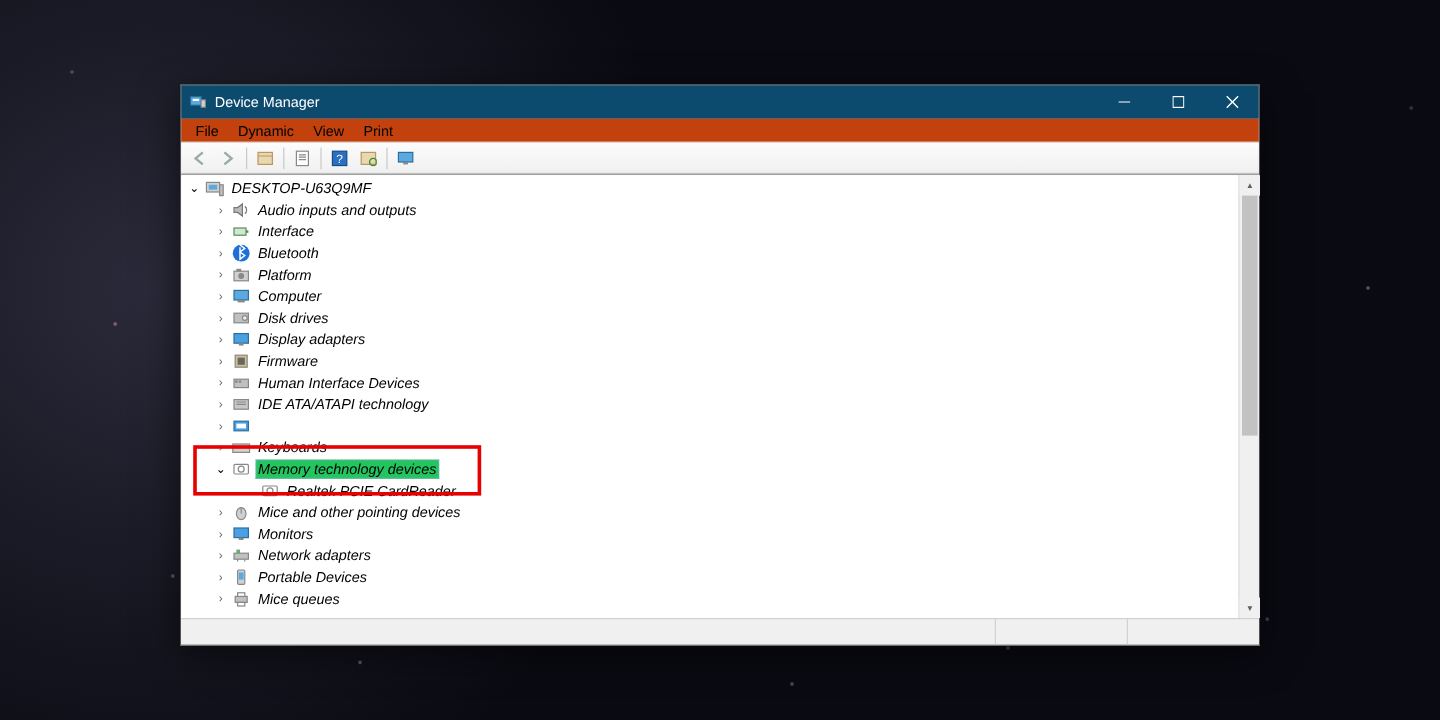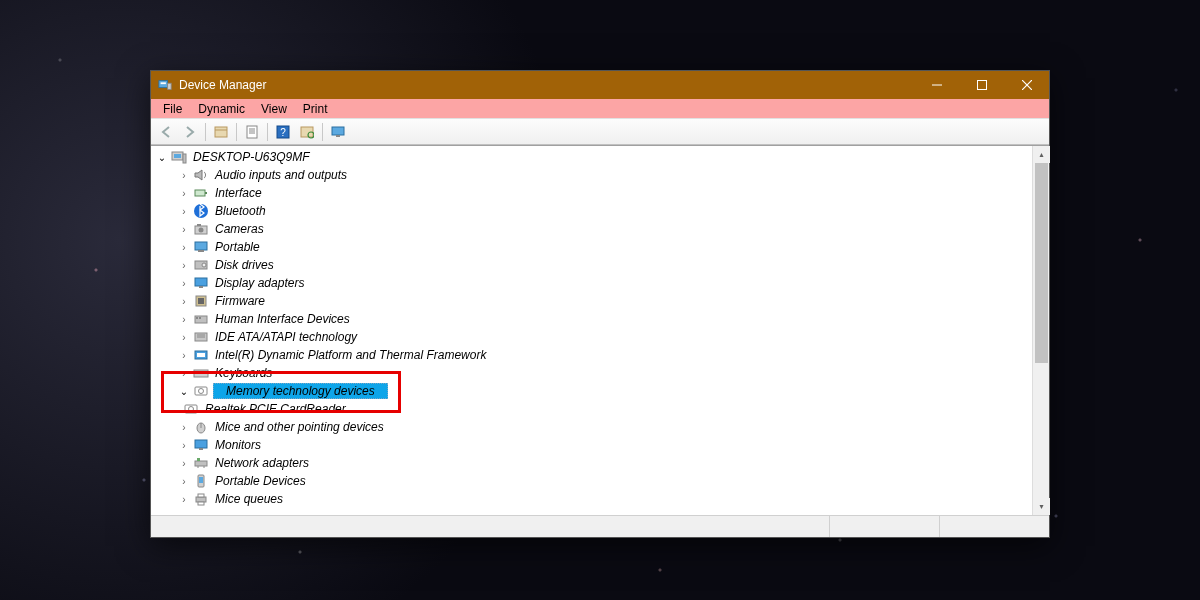--- a/index.html
+++ b/index.html
@@ -39,21 +39,21 @@
     left: 150px;
     top: 70px;
     width: 900px;
     background: #fff;
     border: 1px solid #555;
     box-shadow: 0 8px 30px rgba(0,0,0,0.6);
   }
 
   .titlebar {
     height: 28px;
-    background: #a16207;
+    background: #0c4a6e;
     color: #fff;
     display: flex;
     align-items: center;
     padding-left: 6px;
   }
   .titlebar .app-icon {
     width: 16px; height: 16px;
     margin-right: 6px;
     display: inline-flex; align-items: center; justify-content: center;
   }
@@ -61,21 +61,21 @@
   .titlebar .spacer { flex: 1; }
   .titlebar .winbtn {
     width: 45px; height: 28px;
     display: flex; align-items: center; justify-content: center;
     color: #fff;
     cursor: default;
   }
 
   .menubar {
     height: 20px;
-    background: #fca5a5;
+    background: #c2410c;
     border-bottom: 1px solid #e1e1e1;
     display: flex;
     align-items: center;
     padding-left: 4px;
     font-size: 12px;
   }
   .menubar .item { padding: 2px 8px; cursor: default; }
 
   .toolbar {
     height: 26px;
@@ -142,23 +142,23 @@
   }
   .expander.open { color: #000; }
   .dev-icon {
     width: 16px; height: 16px;
     display: inline-flex; align-items: center; justify-content: center;
     margin-right: 4px;
     flex-shrink: 0;
   }
   .label { cursor: default; padding: 0 2px; font-style: italic; }
   .label.selected {
-    background: #0ea5e9;
+    background: #22c55e;
     border: 1px dotted #7aa7c7;
-    padding: 0 12px;
+    padding: 0 1px;
   }
 
   .highlight-box {
     position: absolute;
     border: 3px solid #e60000;
     pointer-events: none;
   }
 
   .statusbar {
     height: 22px;
@@ -311,31 +311,31 @@
           </div>
           <div class="node" style="padding-left: 26px;">
             <span class="expander">›</span>
             <span class="dev-icon">
               <svg width="16" height="16">
                 <rect x="2" y="5" width="12" height="8" fill="#d0d0d0" stroke="#888"></rect>
                 <circle cx="8" cy="9" r="2.5" fill="#888"></circle>
                 <rect x="4" y="3" width="4" height="2" fill="#888"></rect>
               </svg>
             </span>
-            <span class="label">Cameras</span>
+            <span class="label">Platform</span>
           </div>
           <div class="node" style="padding-left: 26px;">
             <span class="expander">›</span>
             <span class="dev-icon">
               <svg width="16" height="16">
                 <rect x="2" y="3" width="12" height="8" fill="#5ca9e0" stroke="#2a6fa0"></rect>
                 <rect x="5" y="11" width="6" height="2" fill="#888"></rect>
               </svg>
             </span>
-            <span class="label">Portable</span>
+            <span class="label">Computer</span>
           </div>
           <div class="node" style="padding-left: 26px;">
             <span class="expander">›</span>
             <span class="dev-icon">
               <svg width="16" height="16">
                 <rect x="2" y="4" width="12" height="8" fill="#c0c0c0" stroke="#888"></rect>
                 <circle cx="11" cy="8" r="2" fill="#eee" stroke="#888"></circle>
               </svg>
             </span>
             <span class="label">Disk drives</span>
@@ -383,21 +383,20 @@
             <span class="label">IDE ATA/ATAPI technology</span>
           </div>
           <div class="node" style="padding-left: 26px;">
             <span class="expander">›</span>
             <span class="dev-icon">
               <svg width="16" height="16">
                 <rect x="2" y="4" width="12" height="8" fill="#4aa0e0" stroke="#2a6fa0"></rect>
                 <rect x="4" y="6" width="8" height="4" fill="#fff"></rect>
               </svg>
             </span>
-            <span class="label">Intel(R) Dynamic Platform and Thermal Framework</span>
           </div>
           <div class="node" style="padding-left: 26px;">
             <span class="expander">›</span>
             <span class="dev-icon">
               <svg width="16" height="16">
                 <rect x="1" y="5" width="14" height="7" fill="#d0d0d0" stroke="#888"></rect>
                 <rect x="3" y="7" width="2" height="1.5" fill="#888"></rect>
                 <rect x="6" y="7" width="2" height="1.5" fill="#888"></rect>
                 <rect x="9" y="7" width="2" height="1.5" fill="#888"></rect>
               </svg>
@@ -407,21 +406,21 @@
           <div class="node" style="padding-left: 26px;">
             <span class="expander open">⌄</span>
             <span class="dev-icon">
               <svg width="16" height="16">
                 <rect x="2" y="4" width="12" height="8" rx="1" fill="#fff" stroke="#888"></rect>
                 <circle cx="8" cy="8" r="2.5" fill="none" stroke="#888"></circle>
               </svg>
             </span>
             <span class="label selected">Memory technology devices</span>
           </div>
-          <div class="node" style="padding-left: 32px;">
+          <div class="node" style="padding-left: 66px;">
             <span class="dev-icon">
               <svg width="16" height="16">
                 <rect x="2" y="4" width="12" height="8" rx="1" fill="#fff" stroke="#888"></rect>
                 <circle cx="8" cy="8" r="2.5" fill="none" stroke="#888"></circle>
               </svg>
             </span>
             <span class="label">Realtek PCIE CardReader</span>
           </div>
           <div class="node" style="padding-left: 26px;">
             <span class="expander">›</span>

